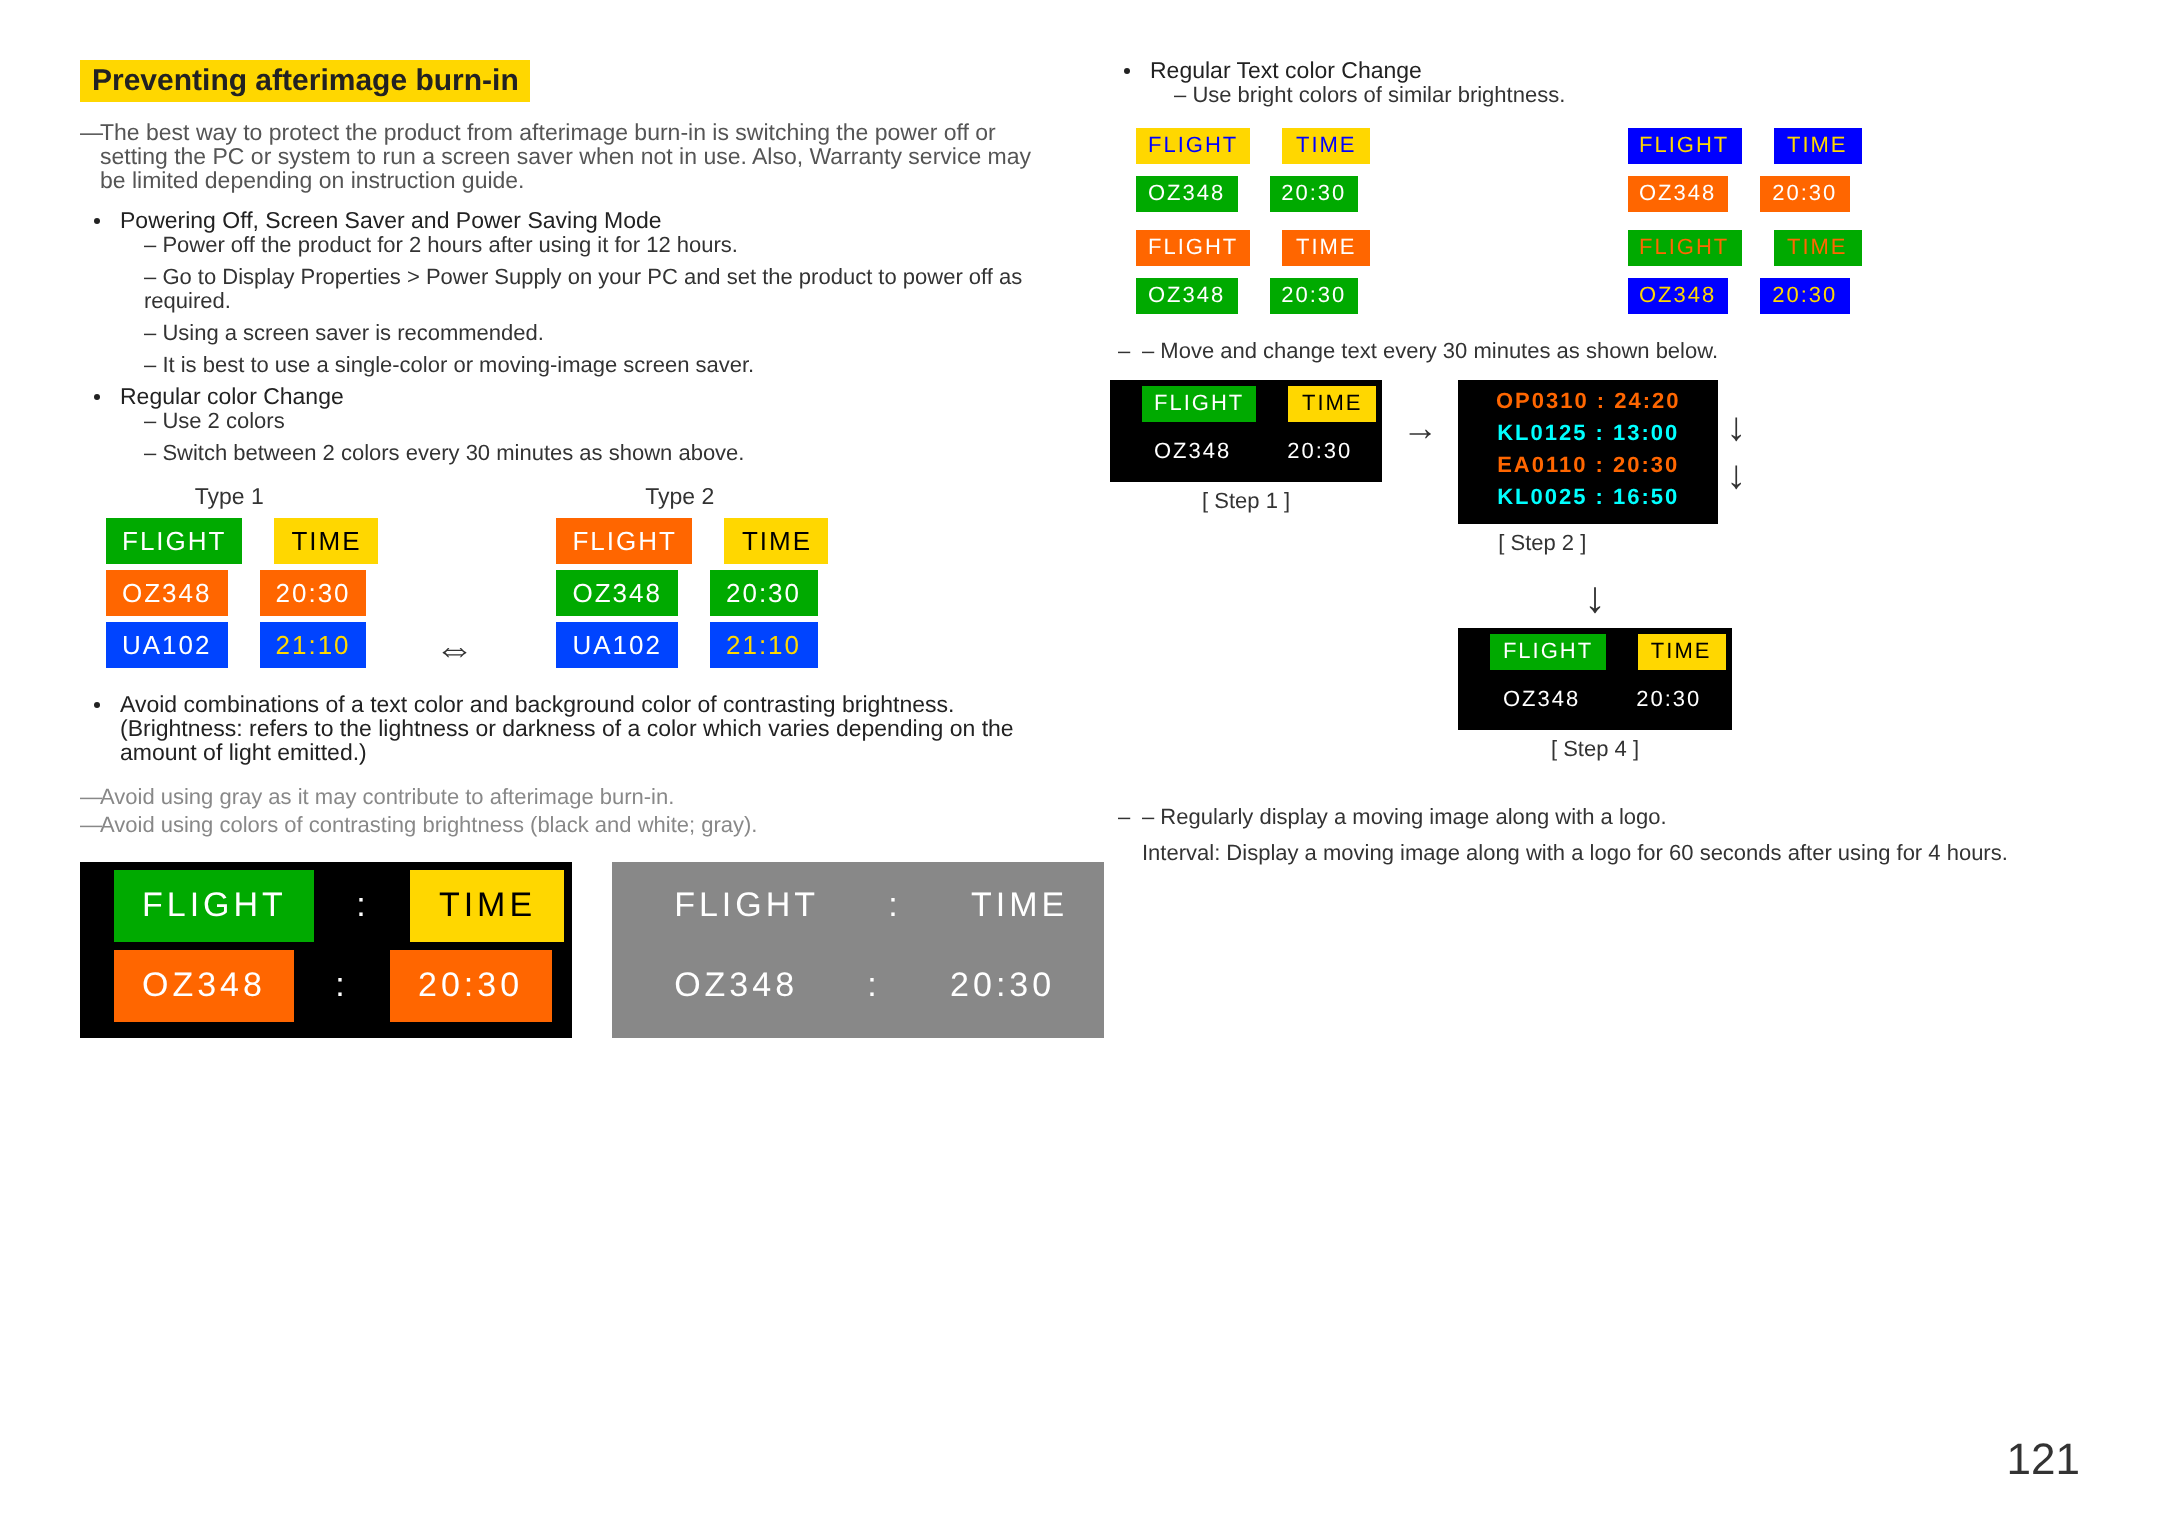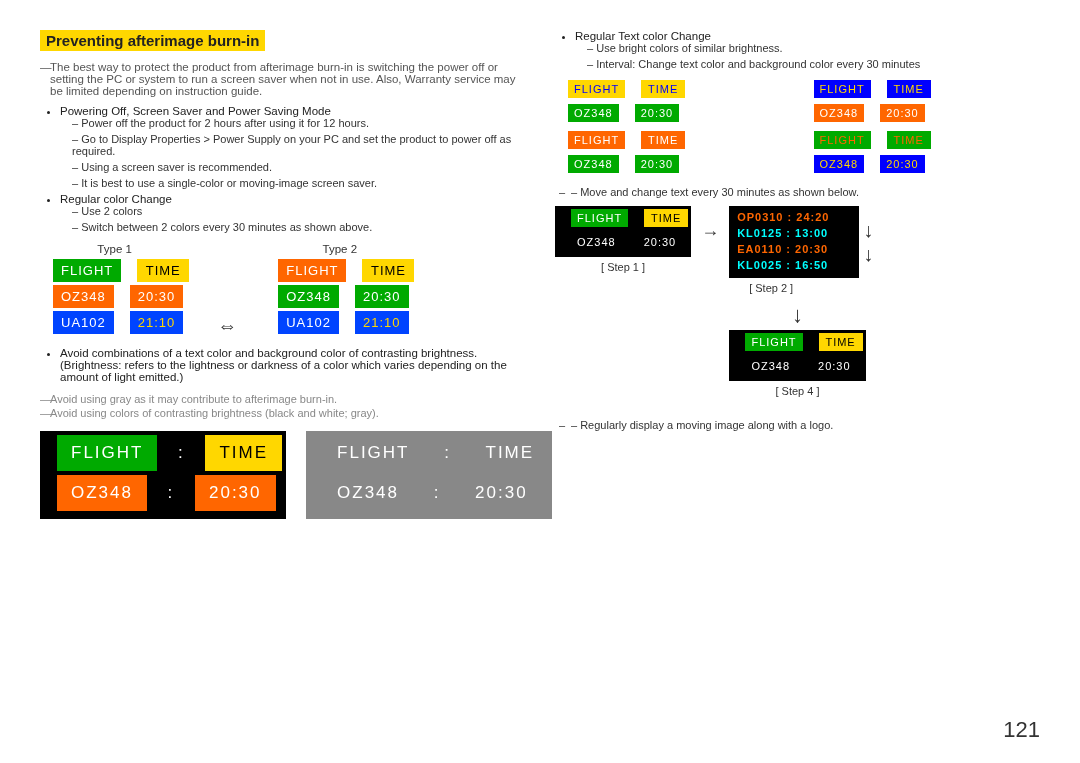--- a/index.html
+++ b/index.html
@@ -194,20 +194,21 @@
     .step3-arrow {
       font-size: 22px;
       color: #333;
       margin-bottom: 2px;
     }
     
     .board-scroll {
       background: #000;
       padding: 4px;
       min-width: 130px;
+      text-align: center;
     }
     .board-scroll-row {
       font-size: 11px;
       font-weight: bold;
       letter-spacing: 1px;
       margin-bottom: 2px;
       padding: 1px 4px;
     }
     
     .page-number {
@@ -338,21 +339,20 @@
       </div>
     </div>
   </div>
 
   <div class="right-col">
     <ul class="bullet-list">
       <li>
         <span>Regular Text color Change</span>
         <ul class="sub-list">
           <li>Use bright colors of similar brightness.</li>
-          <li>Interval: Change text color and background color every 30 minutes</li>
         </ul>
       </li>
     </ul>
 
     <div class="color-boards-grid">
 
       <div class="board" style="gap:3px;">
         <div class="board-row">
           <div class="board-cell small" style="background:#FFD700;color:#0000FF;">FLIGHT</div>
           <div class="board-cell small" style="background:#FFD700;color:#0000FF;">TIME</div>
@@ -445,16 +445,17 @@
         </div>
         <div class="board-row">
           <div class="board-cell small" style="background:#000;color:#fff;">OZ348</div>
           <div class="board-cell small" style="background:#000;color:#fff;">20:30</div>
         </div>
       </div>
       <span class="step-label">[ Step 4 ]</span>
     </div>
 
     <p class="em-dash-right" style="margin-top:22px;">– Regularly display a moving image along with a logo.</p>
+    <p style="font-size:11px;color:#333;padding-left:16px;">Interval: Display a moving image along with a logo for 60 seconds after using for 4 hours.</p>
   </div>
 </div>
 
 <div class="page-number">121</div>
 
 </body></html>

